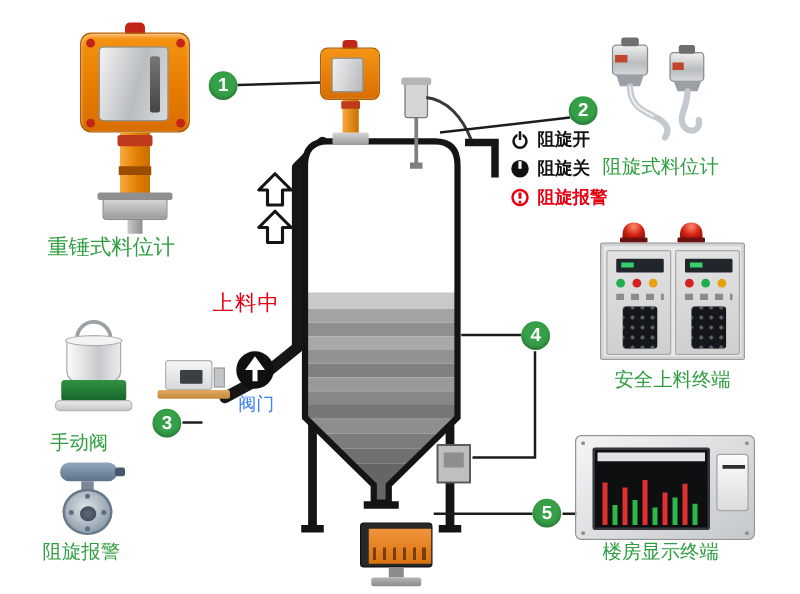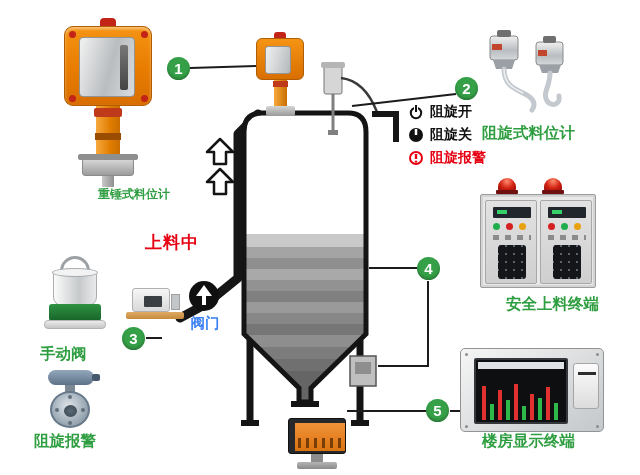--- a/index.html
+++ b/index.html
@@ -2,21 +2,21 @@
 <html><head>
 <meta charset="utf-8">
 <style>
   *{margin:0;padding:0;box-sizing:border-box}
   body{background:#fff}
   .stage{position:relative;width:640px;height:475px;background:#fff;overflow:hidden;
          font-family:"Liberation Sans",sans-serif}
   svg.bg{position:absolute;left:0;top:0;z-index:1}
 
   
-  .lbl{position:absolute;font-weight:700;color:#2f9e41;white-space:nowrap;z-index:4}
+  .lbl{position:absolute;font-weight:400;color:#2f9e41;white-space:nowrap;z-index:4}
   .lbl.black{color:#3b82f6}
   .lbl.red{color:#e60012}
 
   
   .marker{position:absolute;width:23px;height:23px;border-radius:50%;background:#35a047;
           color:#fff;font-weight:700;font-size:15px;display:flex;align-items:center;
           justify-content:center;z-index:6;box-shadow:inset 0 -2px 3px rgba(0,0,0,.25)}
 
   
   .legend{position:absolute;display:flex;flex-direction:column;gap:5px;z-index:4}
@@ -335,27 +335,27 @@
   </div>
 
   <div class="dev cdisp">
     <div class="cd-frame">
       <div class="cd-screen"></div>
     </div>
     <div class="cd-neck"></div>
     <div class="cd-base"></div>
   </div>
 
-  <div class="lbl" style="left:38px;top:186px;width:132px;text-align:right;font-size:12px">重锤式料位计</div>
+  <div class="lbl" style="left:38px;top:186px;width:132px;text-align:left;font-size:17px">重锤式料位计</div>
   <div class="lbl" style="left:482px;top:123px;font-size:15.5px">阻旋式料位计</div>
   <div class="lbl" style="left:40px;top:344px;width:70px;text-align:left;font-size:15.5px">手动阀</div>
   <div class="lbl" style="left:34px;top:431px;font-size:15.5px">阻旋报警</div>
-  <div class="lbl" style="left:506px;top:294px;width:120px;font-size:15.5px">安全上料终端</div>
+  <div class="lbl" style="left:478px;top:294px;width:120px;text-align:center;font-size:15.5px">安全上料终端</div>
   <div class="lbl" style="left:482px;top:431px;font-size:15.5px">楼房显示终端</div>
-  <div class="lbl red" style="left:145px;top:231px;font-size:17px;letter-spacing:1px">上料中</div>
+  <div class="lbl red" style="left:170px;top:231px;font-size:17px;letter-spacing:1px">上料中</div>
   <div class="lbl black" style="left:187px;top:314px;width:36px;text-align:center;font-size:14.5px">阀门</div>
 
   <div class="legend" style="left:408px;top:103px">
     <div class="row">
       <svg class="licon" width="16" height="16" viewBox="0 0 16 16">
         <circle cx="8" cy="9" r="5.2" fill="none" stroke="#111" stroke-width="2"></circle>
         <line x1="8" y1="1" x2="8" y2="8" stroke="#fff" stroke-width="4"></line>
         <line x1="8" y1="1" x2="8" y2="8" stroke="#111" stroke-width="2"></line>
       </svg>
       <span>阻旋开</span>

